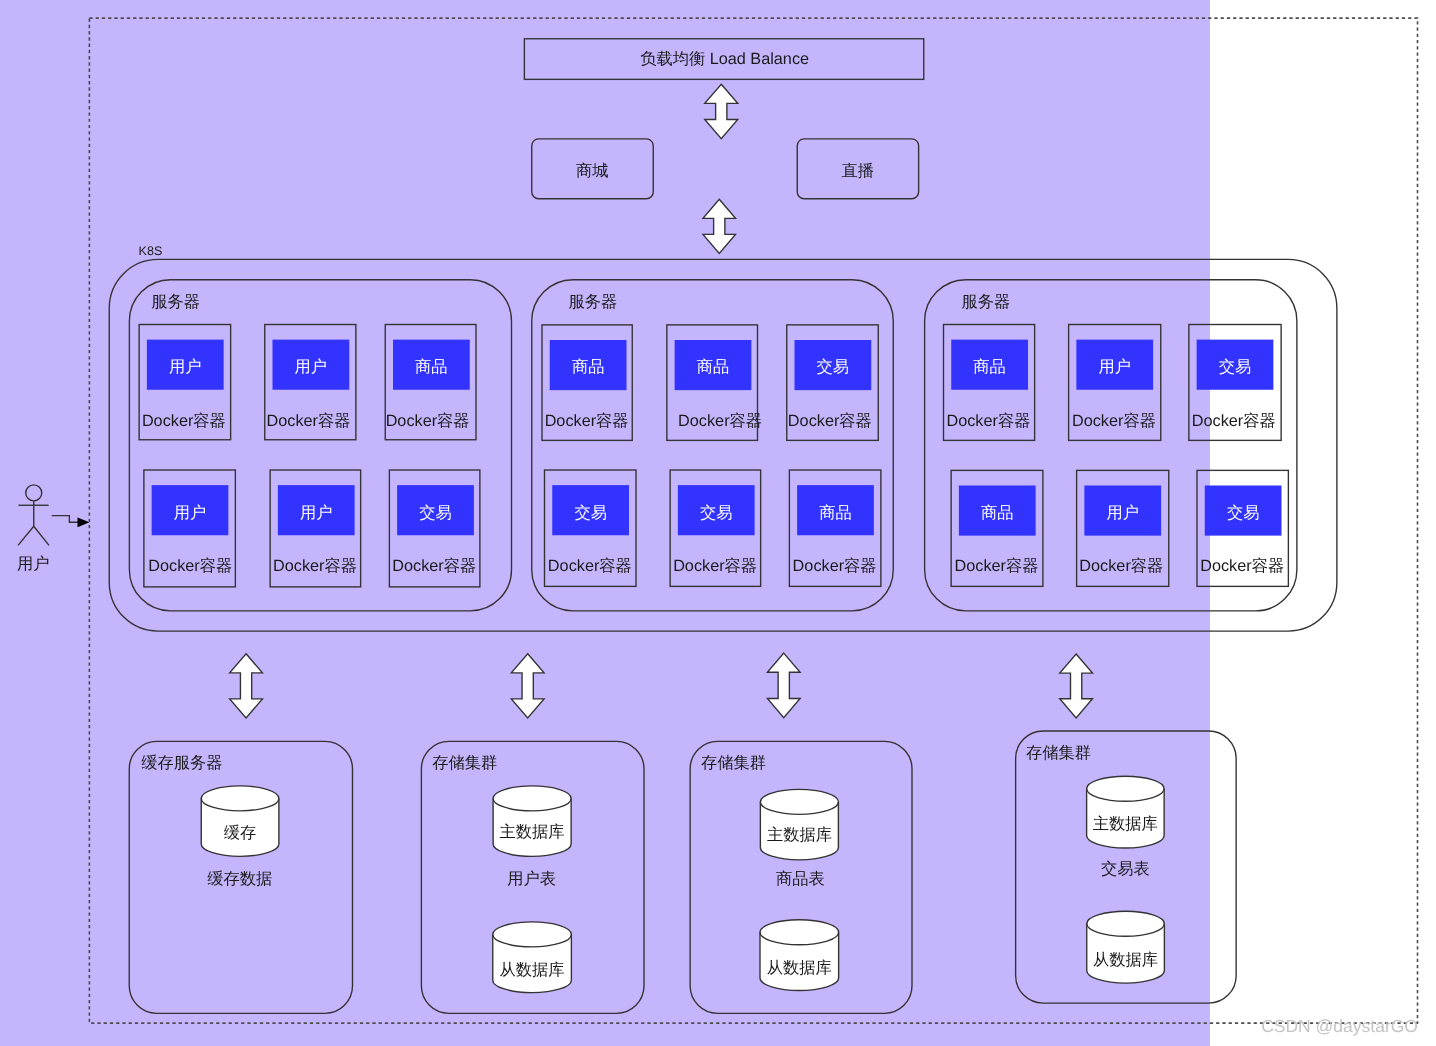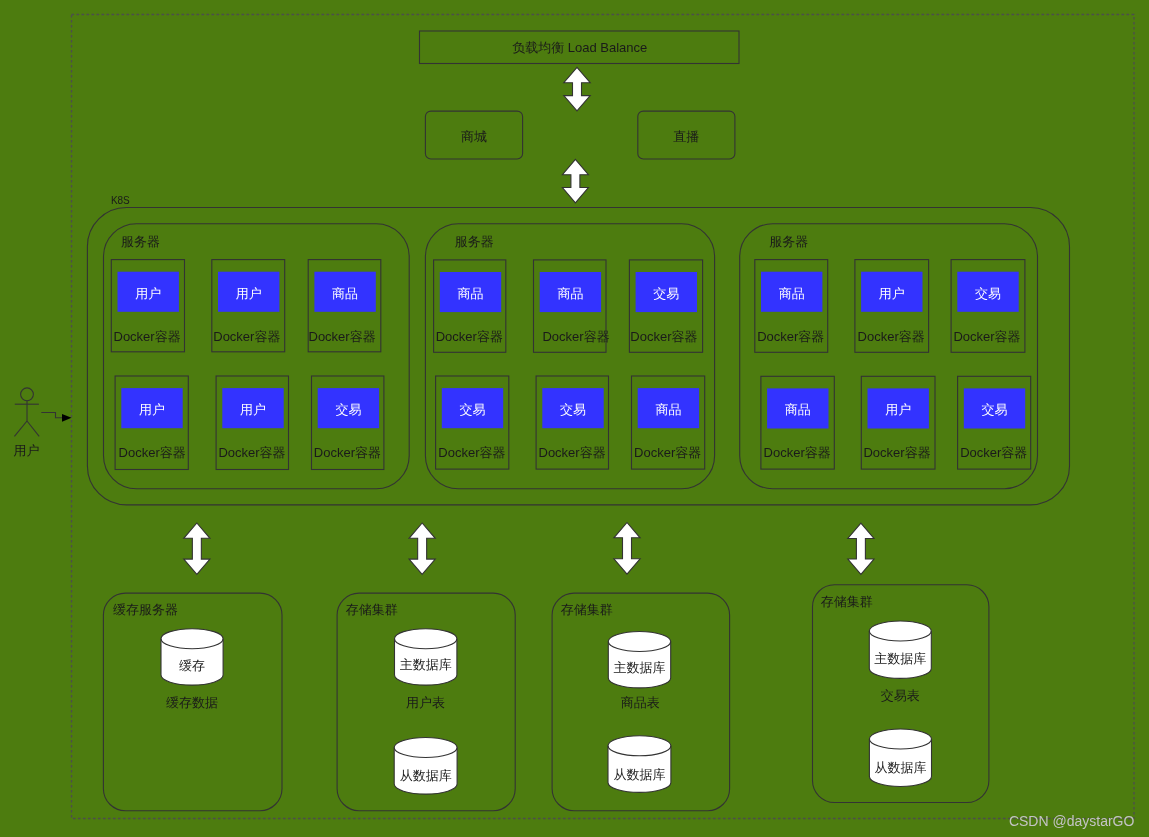--- a/index.html
+++ b/index.html
@@ -1,19 +1,19 @@
 <!DOCTYPE html>
 <html><head>
 <meta charset="utf-8">
 <title>Architecture Diagram</title>
 <style>
   html,body{margin:0;padding:0;background:#ffffff;}
   body{width:1149px;height:837px;overflow:hidden;
        font-family:"Liberation Sans","DejaVu Sans",sans-serif;}
-  #stage{position:relative;width:1149px;height:837px;background:#4d7c0f;}
+  #stage{position:relative;width:968px;height:837px;background:#c4b5fd;}
   svg{position:absolute;left:0;top:0;}
   .lbl{font-family:"Liberation Sans","DejaVu Sans",sans-serif;}
 </style>
 </head>
 <body>
 
 <div id="stage">
   <svg id="diagram" width="1149" height="837" viewBox="0 0 1149 837">
       <rect x="71.5" y="14.5" width="1062.5" height="804" rx="0" ry="0" fill="none" stroke="#4d4d4d" stroke-width="1.3" stroke-dasharray="2.6 2.4"></rect>
       <rect x="419.5" y="31" width="319.5" height="32.5" rx="0" ry="0" fill="none" stroke="#333333" stroke-width="1.1" stroke-dasharray="none"></rect>

